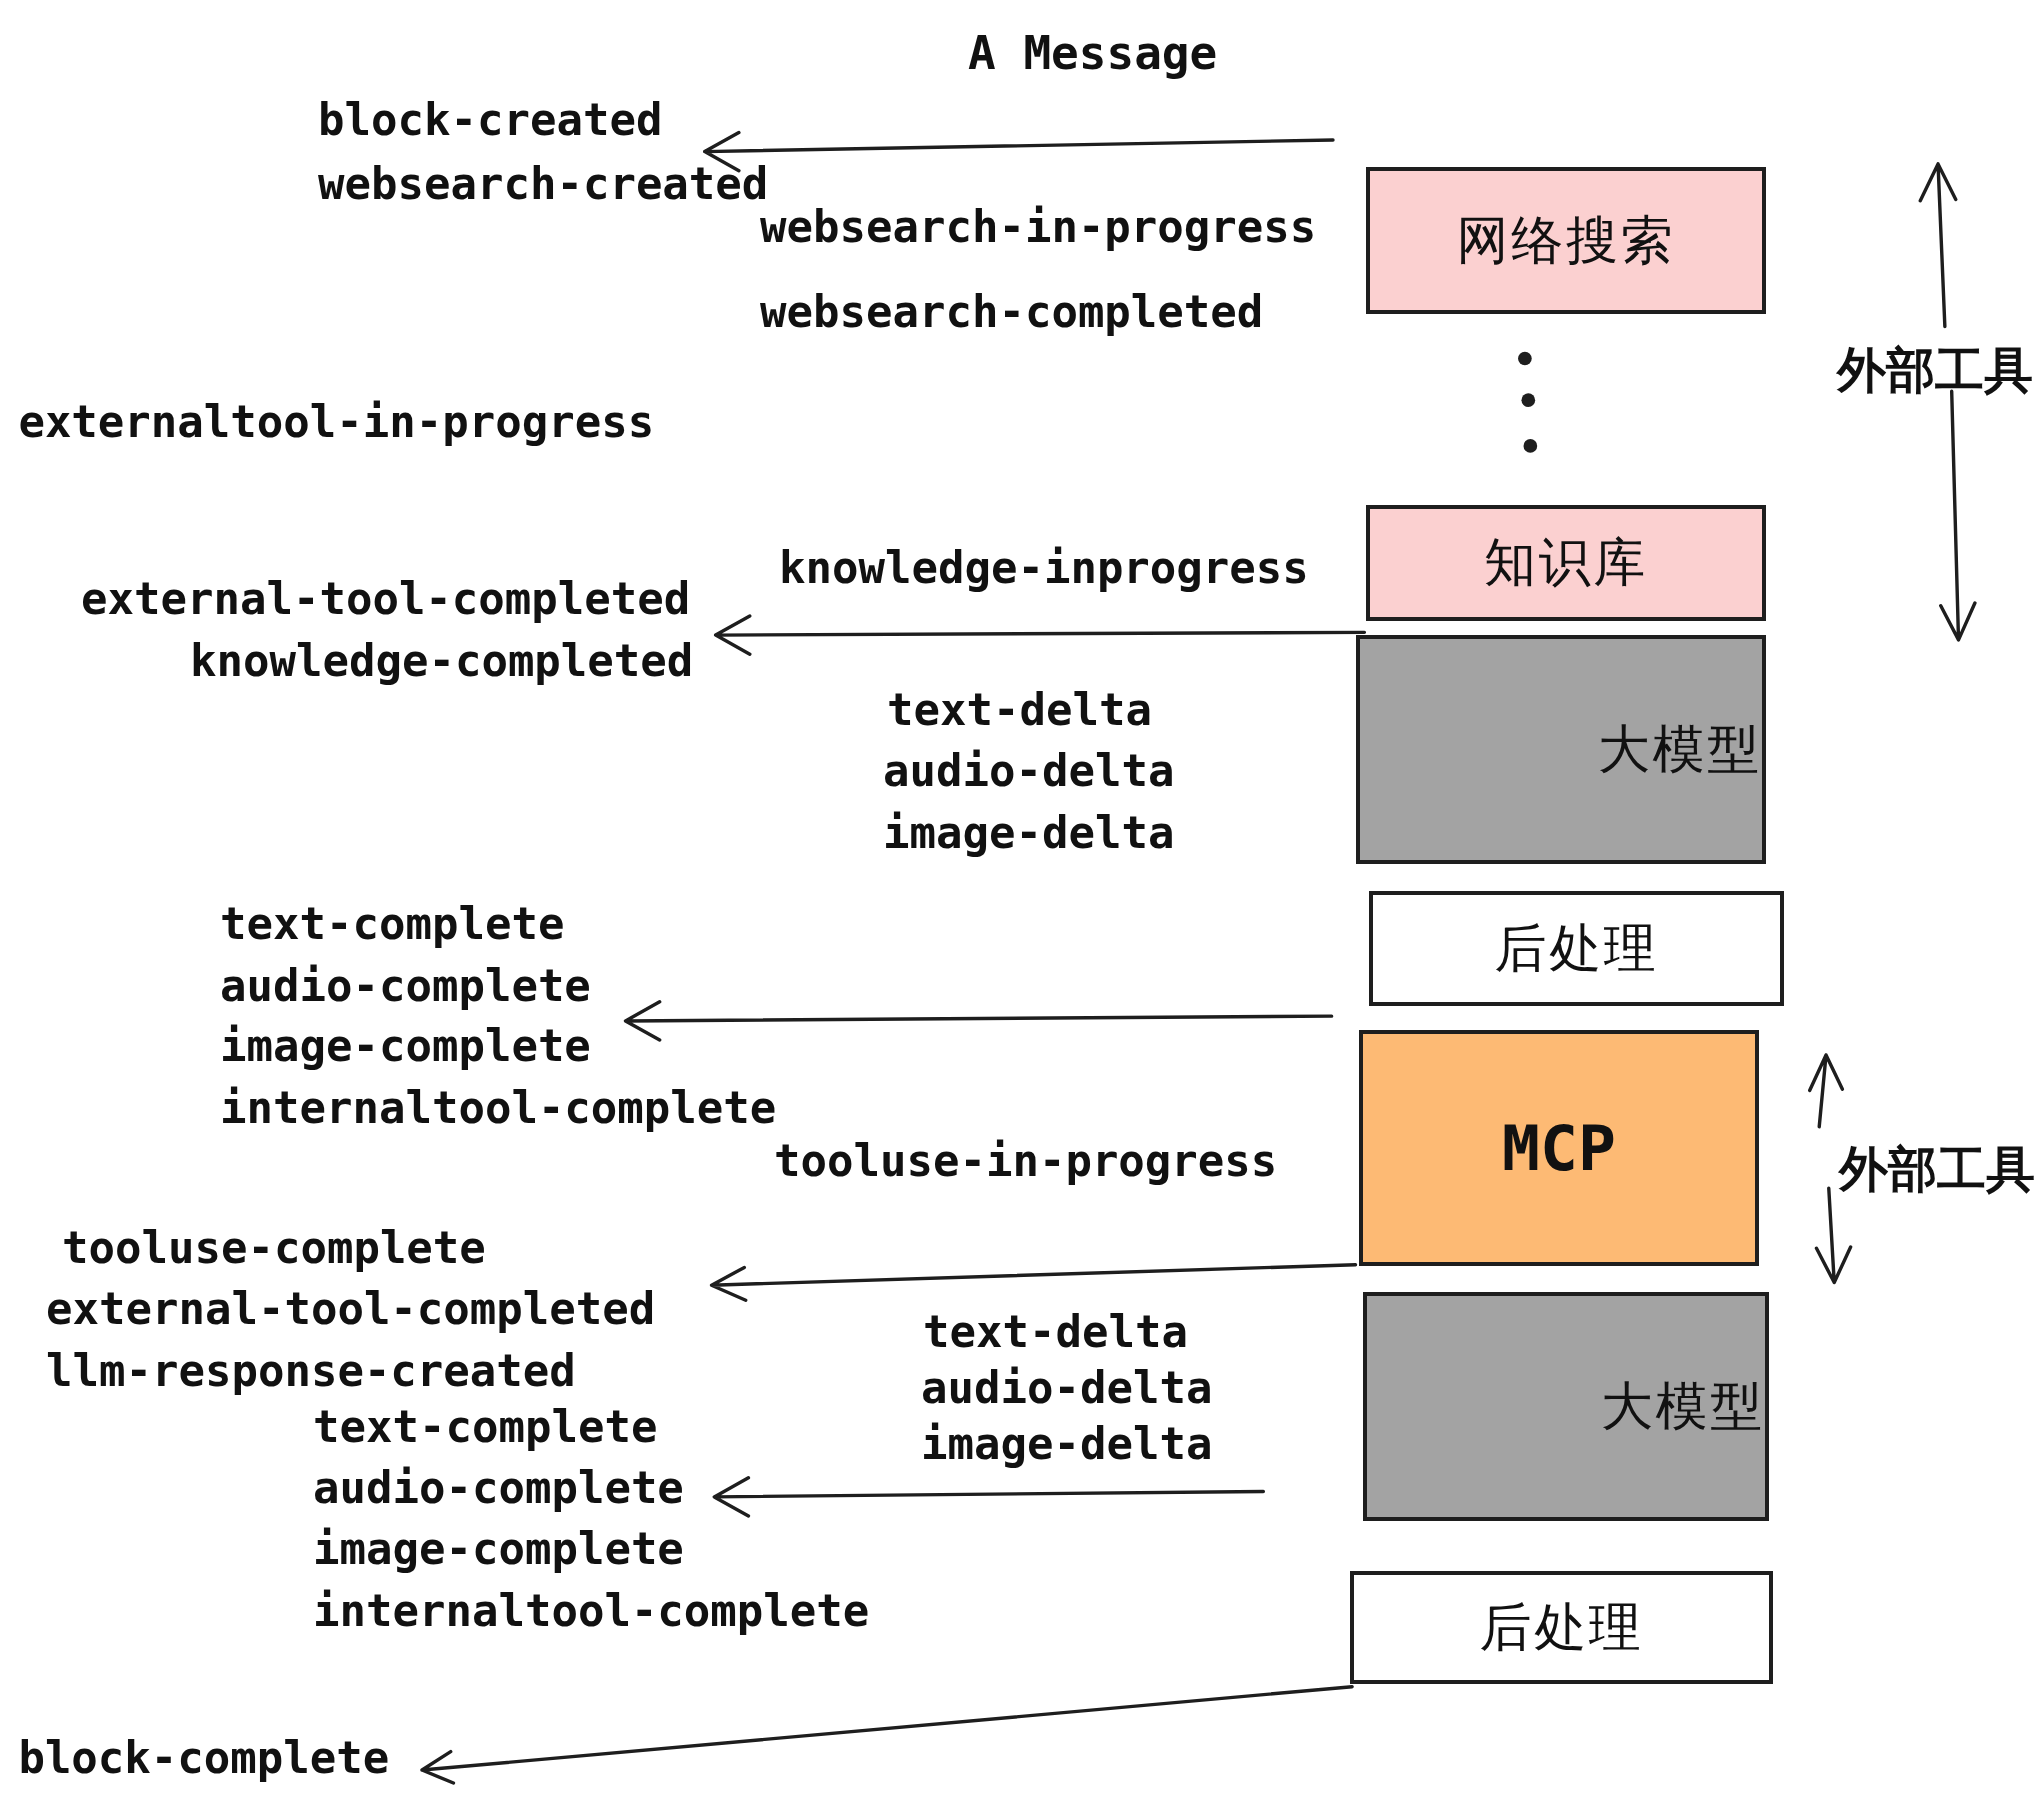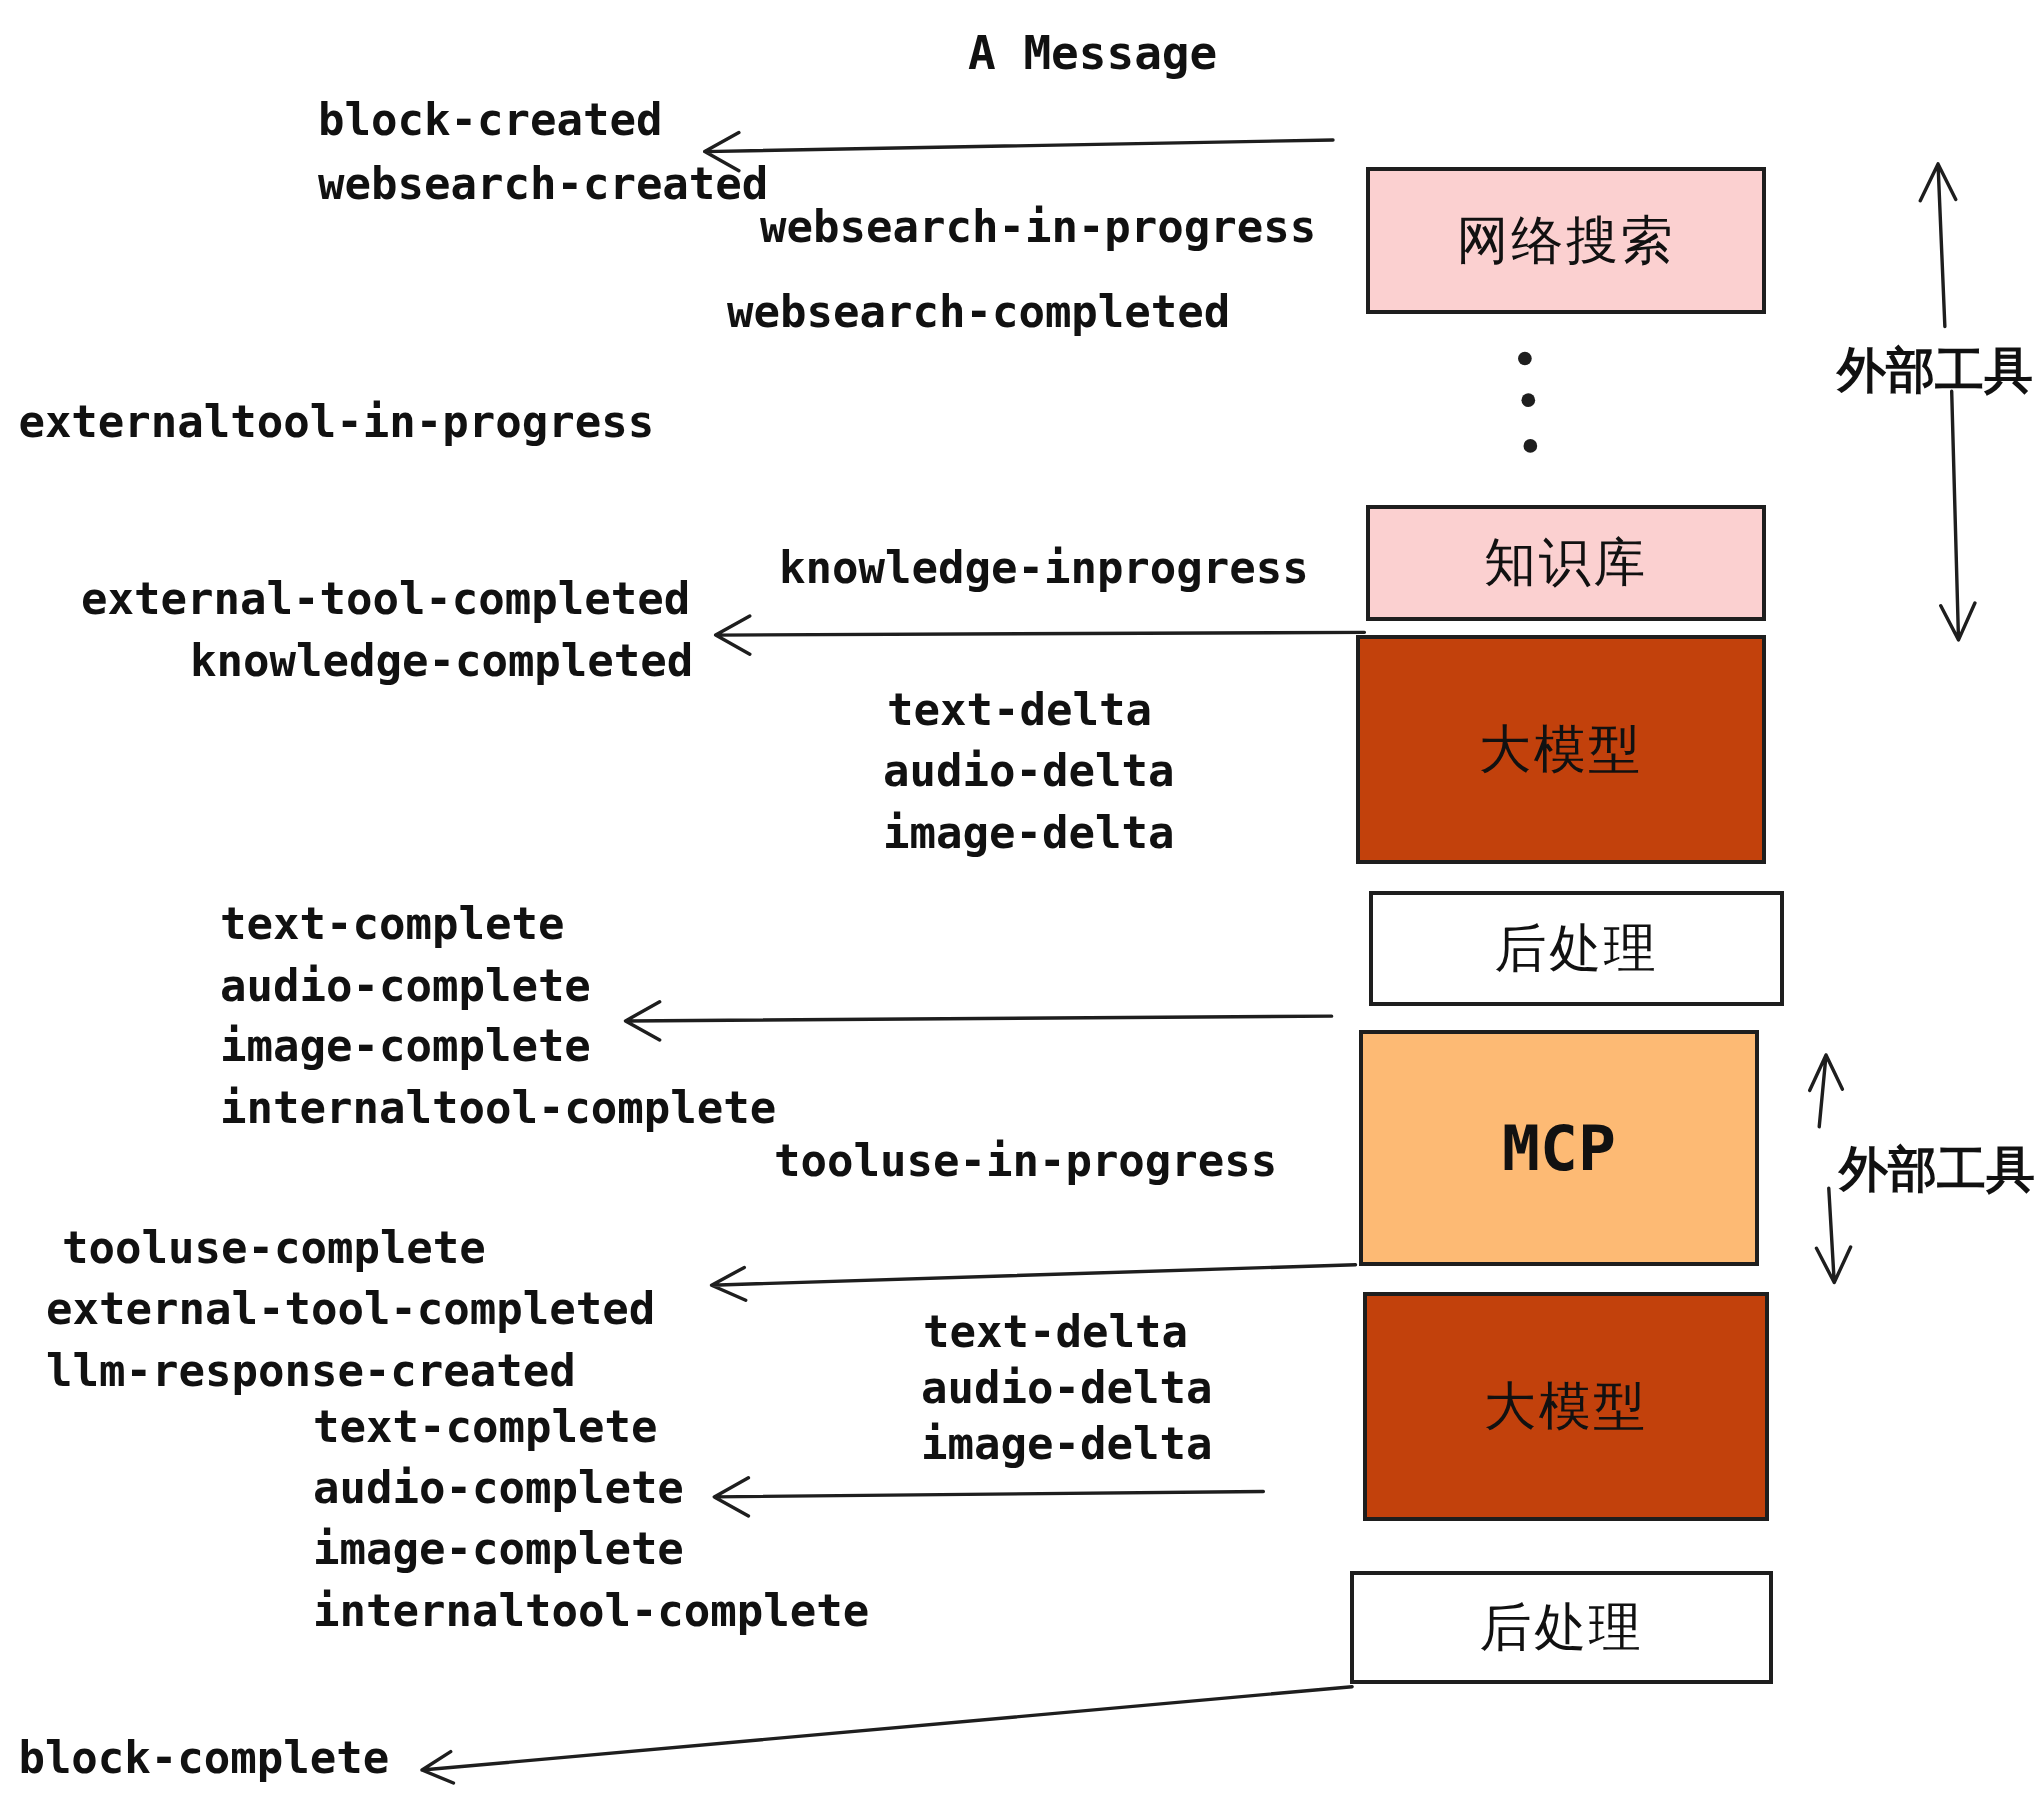--- a/index.html
+++ b/index.html
@@ -42,21 +42,21 @@
     font-size: 52px;
     font-weight: 500;
     letter-spacing: 2.7px;
     white-space: nowrap;
   }
   .box-mono {
     font: 700 63px "DejaVu Sans Mono", monospace;
     white-space: nowrap;
   }
   .bg-pink   { background: #fbd0d0; }
-  .bg-green  { background: #c2410c; }
+  .bg-green  { background: #a3a3a3; justify-content: flex-end; }
   .bg-yellow { background: #fdba74; }
   .bg-white  { background: #ffffff; }
   .side-label {
     position: absolute;
     font-family: "DejaVu Sans", sans-serif;
     font-size: 49px;
     font-weight: 600;
     white-space: nowrap;
   }
 </style>
@@ -81,21 +81,21 @@
       <circle cx="2238" cy="586" r="10"></circle>
       <circle cx="2241" cy="653" r="10"></circle>
     </g>
   </svg>
 
   <div class="title">A Message</div>
 
   <div class="ev" style="left:318px;  top:98px;">block-created</div>
   <div class="ev" style="left:318px;  top:162px;">websearch-created</div>
   <div class="ev" style="left:760px; top:205px;">websearch-in-progress</div>
-  <div class="ev" style="left:727px; top:290px;">websearch-completed</div>
+  <div class="ev" style="left:760px; top:290px;">websearch-completed</div>
   <div class="ev" style="left:18.4px;   top:400px;">externaltool-in-progress</div>
   <div class="ev" style="left:779px; top:546px;">knowledge-inprogress</div>
   <div class="ev" style="left:81px;  top:577px;">external-tool-completed</div>
   <div class="ev" style="left:190px;  top:639px;">knowledge-completed</div>
   <div class="ev" style="left:887px; top:688px;">text-delta</div>
   <div class="ev" style="left:883px; top:749px;">audio-delta</div>
   <div class="ev" style="left:883px; top:811px;">image-delta</div>
   <div class="ev" style="left:220px;  top:902px;">text-complete</div>
   <div class="ev" style="left:220px;  top:964px;">audio-complete</div>
   <div class="ev" style="left:220px;  top:1024px;">image-complete</div>

